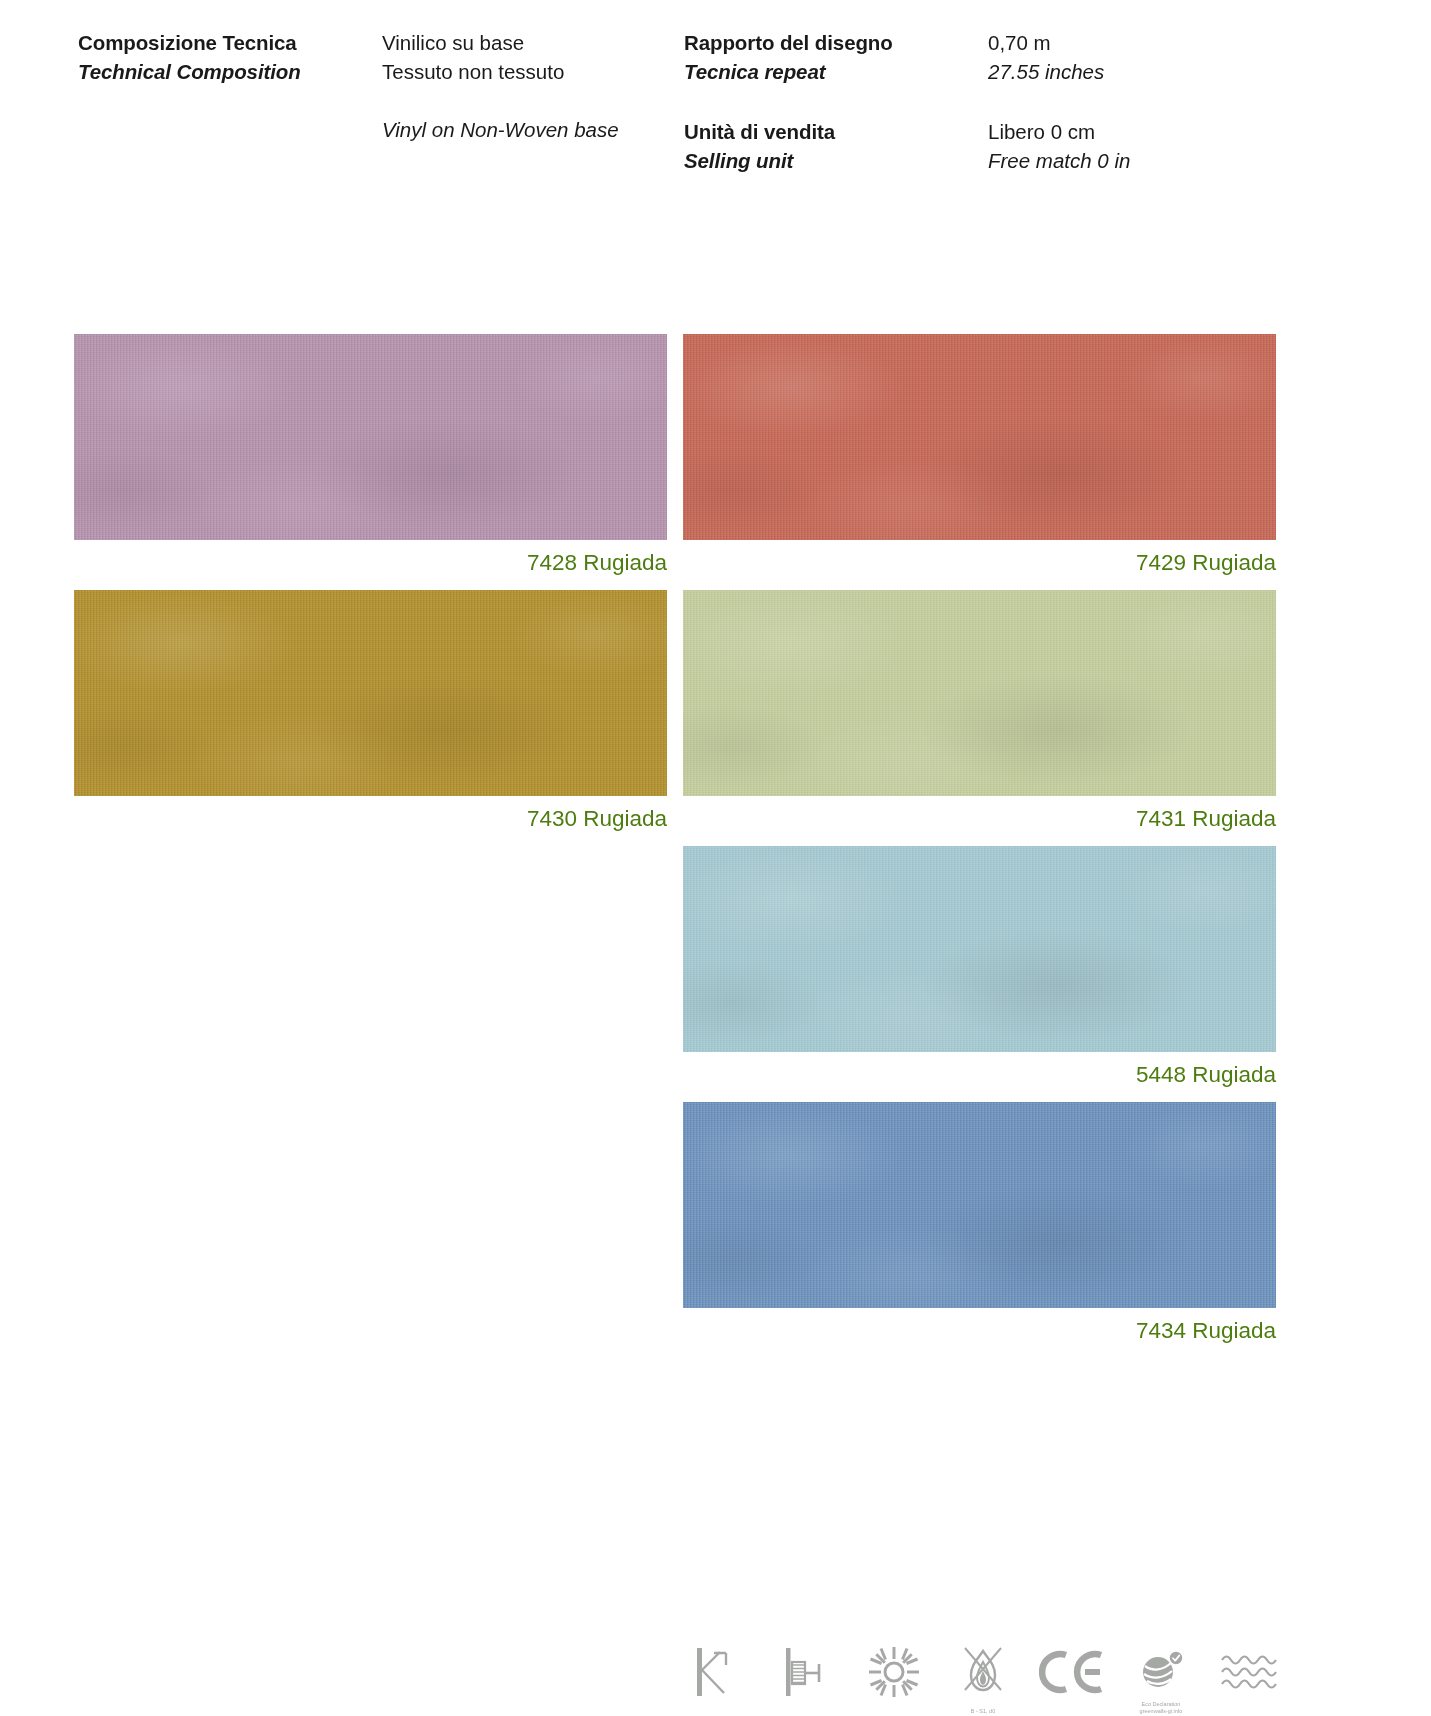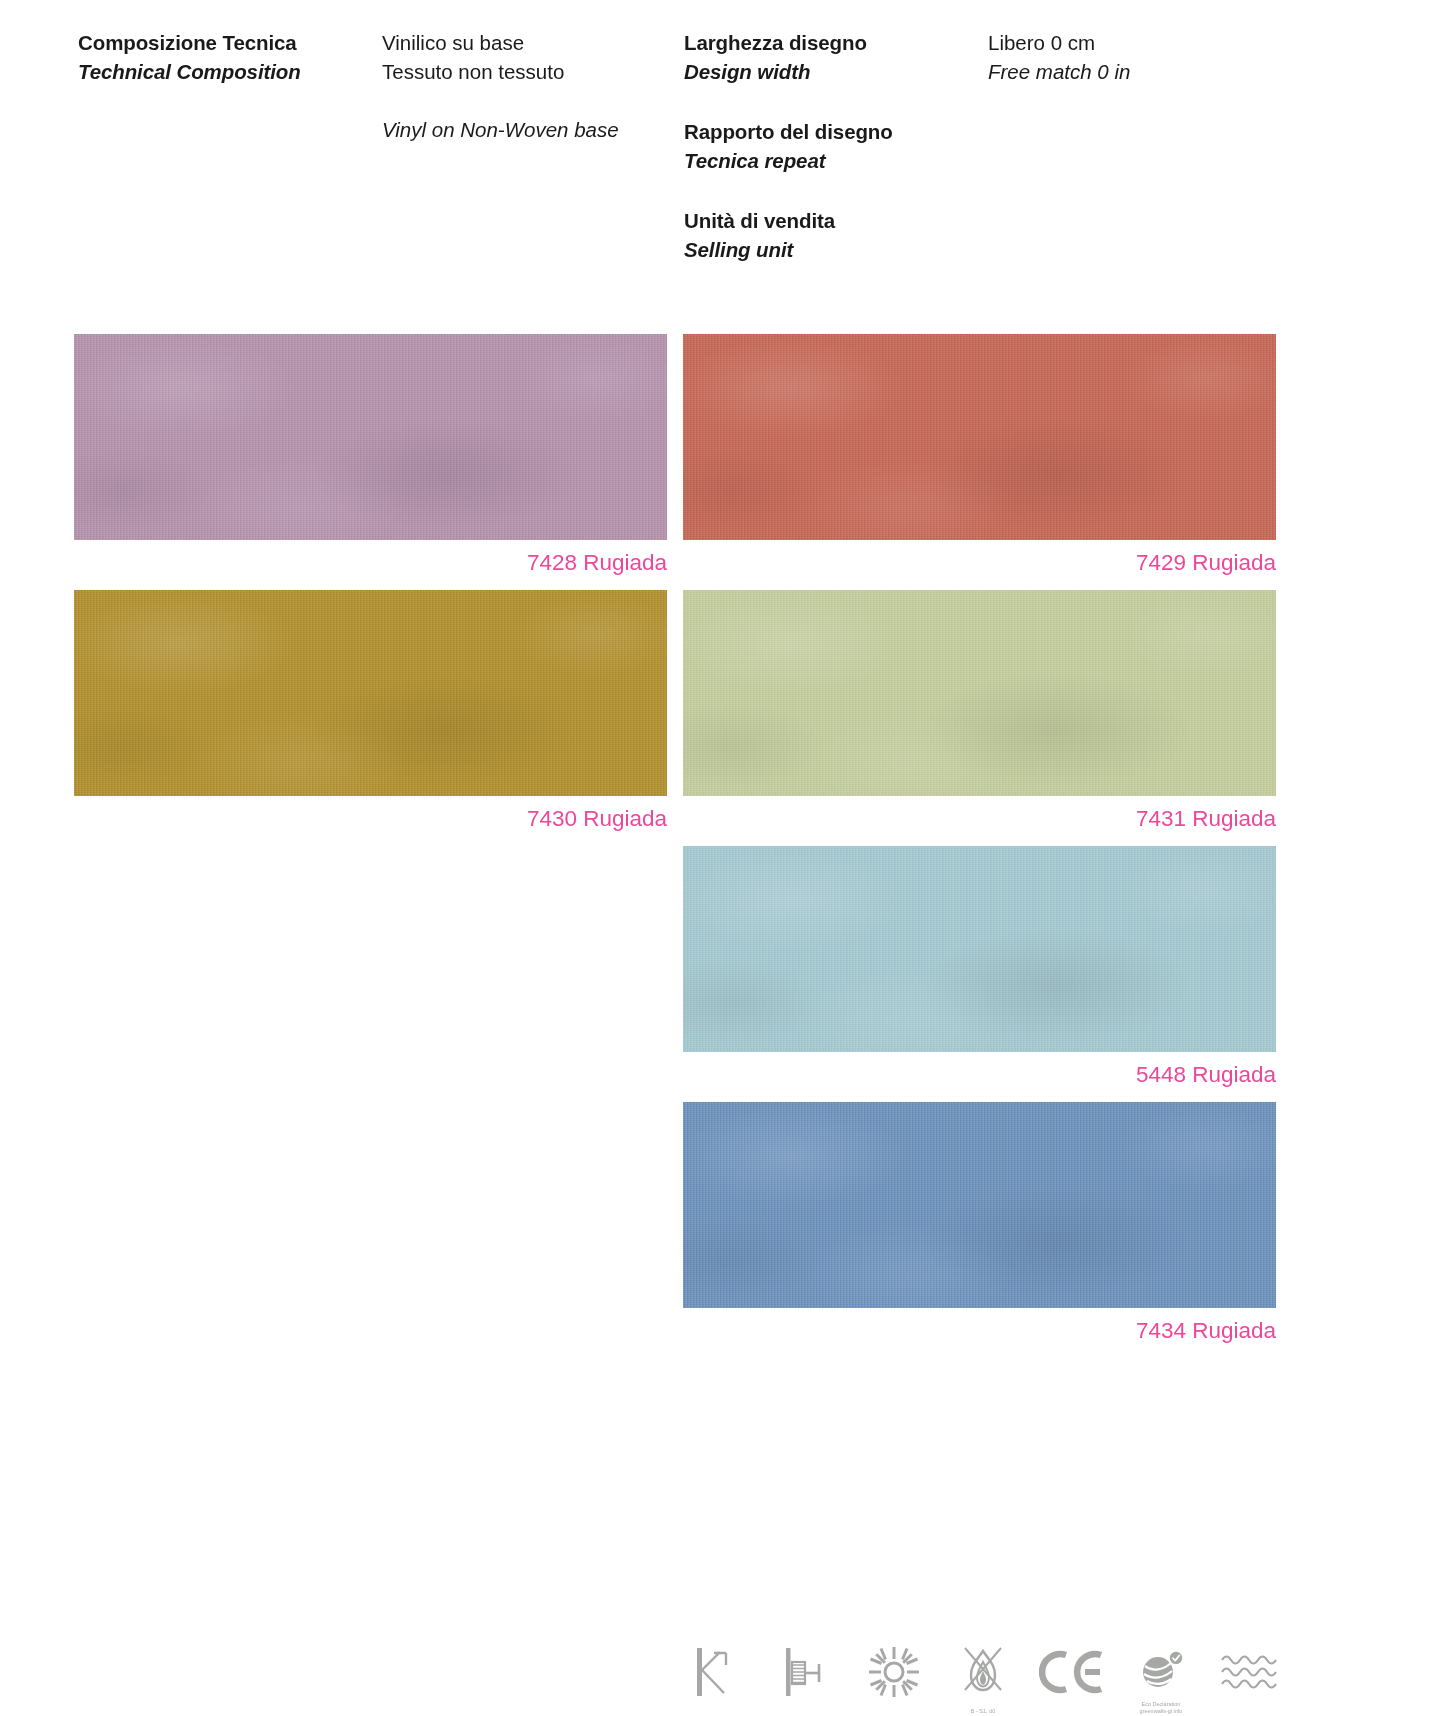--- a/index.html
+++ b/index.html
@@ -127,21 +127,21 @@
   }
 
   .swatch-label {
     position: absolute;
     right: 0;
     top: 214px;
     font-size: 22.5px;
     line-height: 30px;
     text-align: right;
     white-space: nowrap;
-    color: #ec4899;
+    color: #4d7c0f;
   }
 
   
   .icon-strip {
     position: absolute;
     left: 683px;
     top: 1636px;
     width: 600px;
     height: 72px;
     display: flex;
@@ -186,34 +186,34 @@
     <div class="spec-row">
       <div class="val-it">Vinilico su base</div>
       <div class="val-it">Tessuto non tessuto</div>
       <div class="gap-line"></div>
       <div class="val-en">Vinyl on Non-Woven base</div>
     </div>
   </div>
 
   <div class="spec-col spec-col-c">
     <div class="spec-row">
-      <div class="lbl-it">Larghezza disegno</div>
-      <div class="lbl-en">Design width</div>
-    </div>
-    <div class="spec-row">
       <div class="lbl-it">Rapporto del disegno</div>
       <div class="lbl-en">Tecnica repeat</div>
     </div>
     <div class="spec-row">
       <div class="lbl-it">Unità di vendita</div>
       <div class="lbl-en">Selling unit</div>
     </div>
   </div>
 
   <div class="spec-col spec-col-d">
+    <div class="spec-row">
+      <div class="val-it">0,70 m</div>
+      <div class="val-en">27.55 inches</div>
+    </div>
     <div class="spec-row">
       <div class="val-it">Libero 0 cm</div>
       <div class="val-en">Free match 0 in</div>
     </div>
   </div>
 </div>
 
 <div class="swatch-grid">
 
   <div class="swatch-row">

